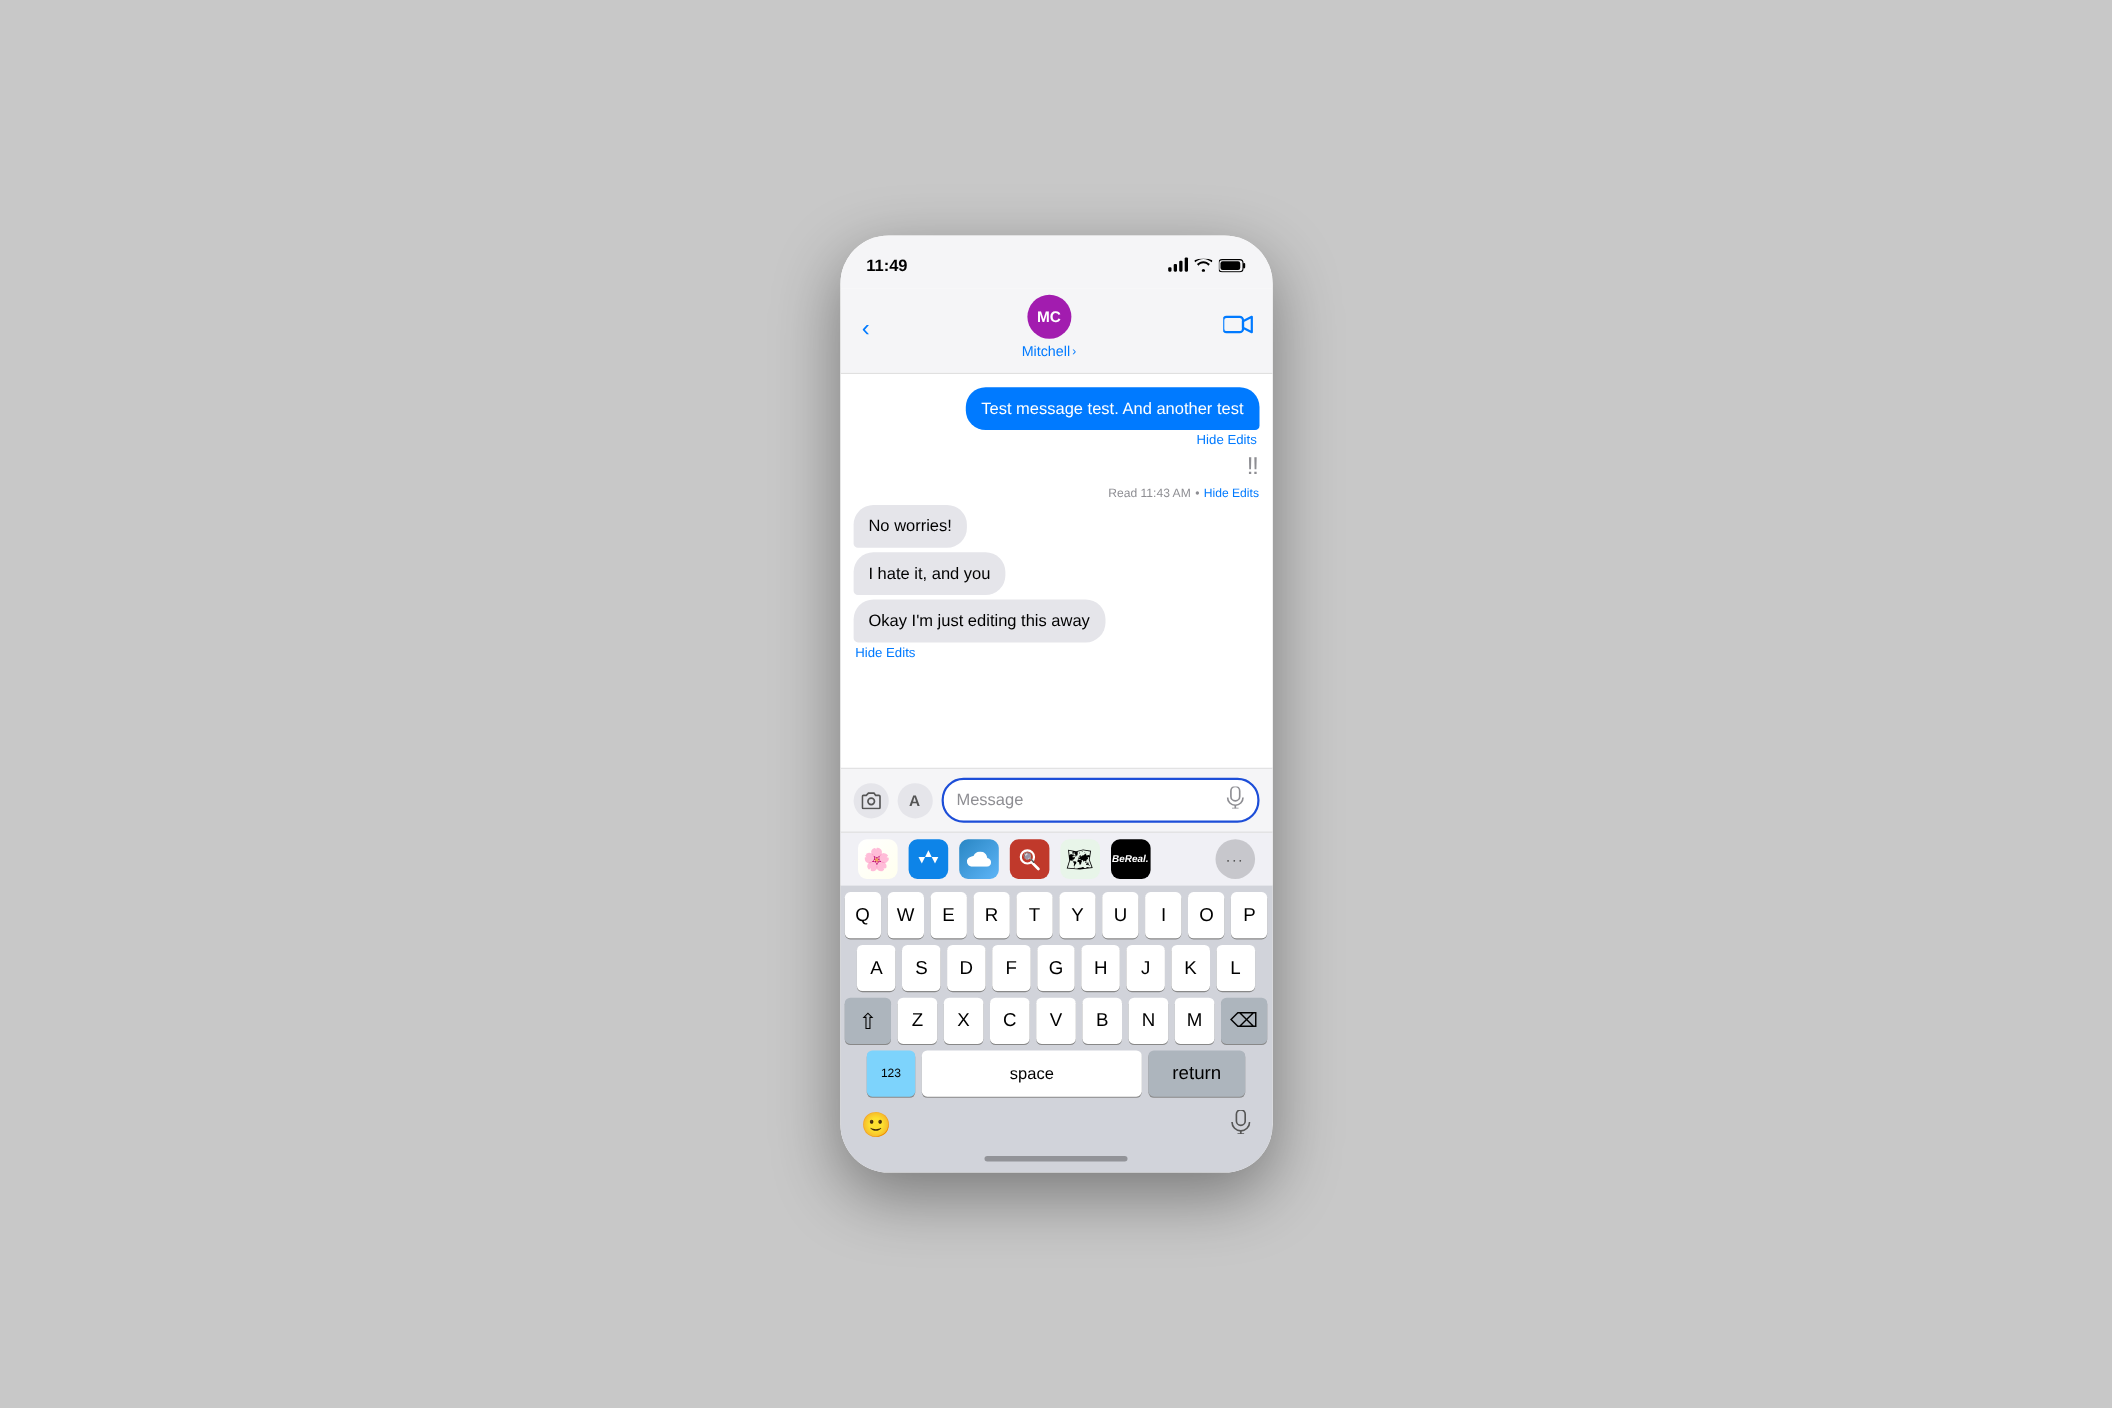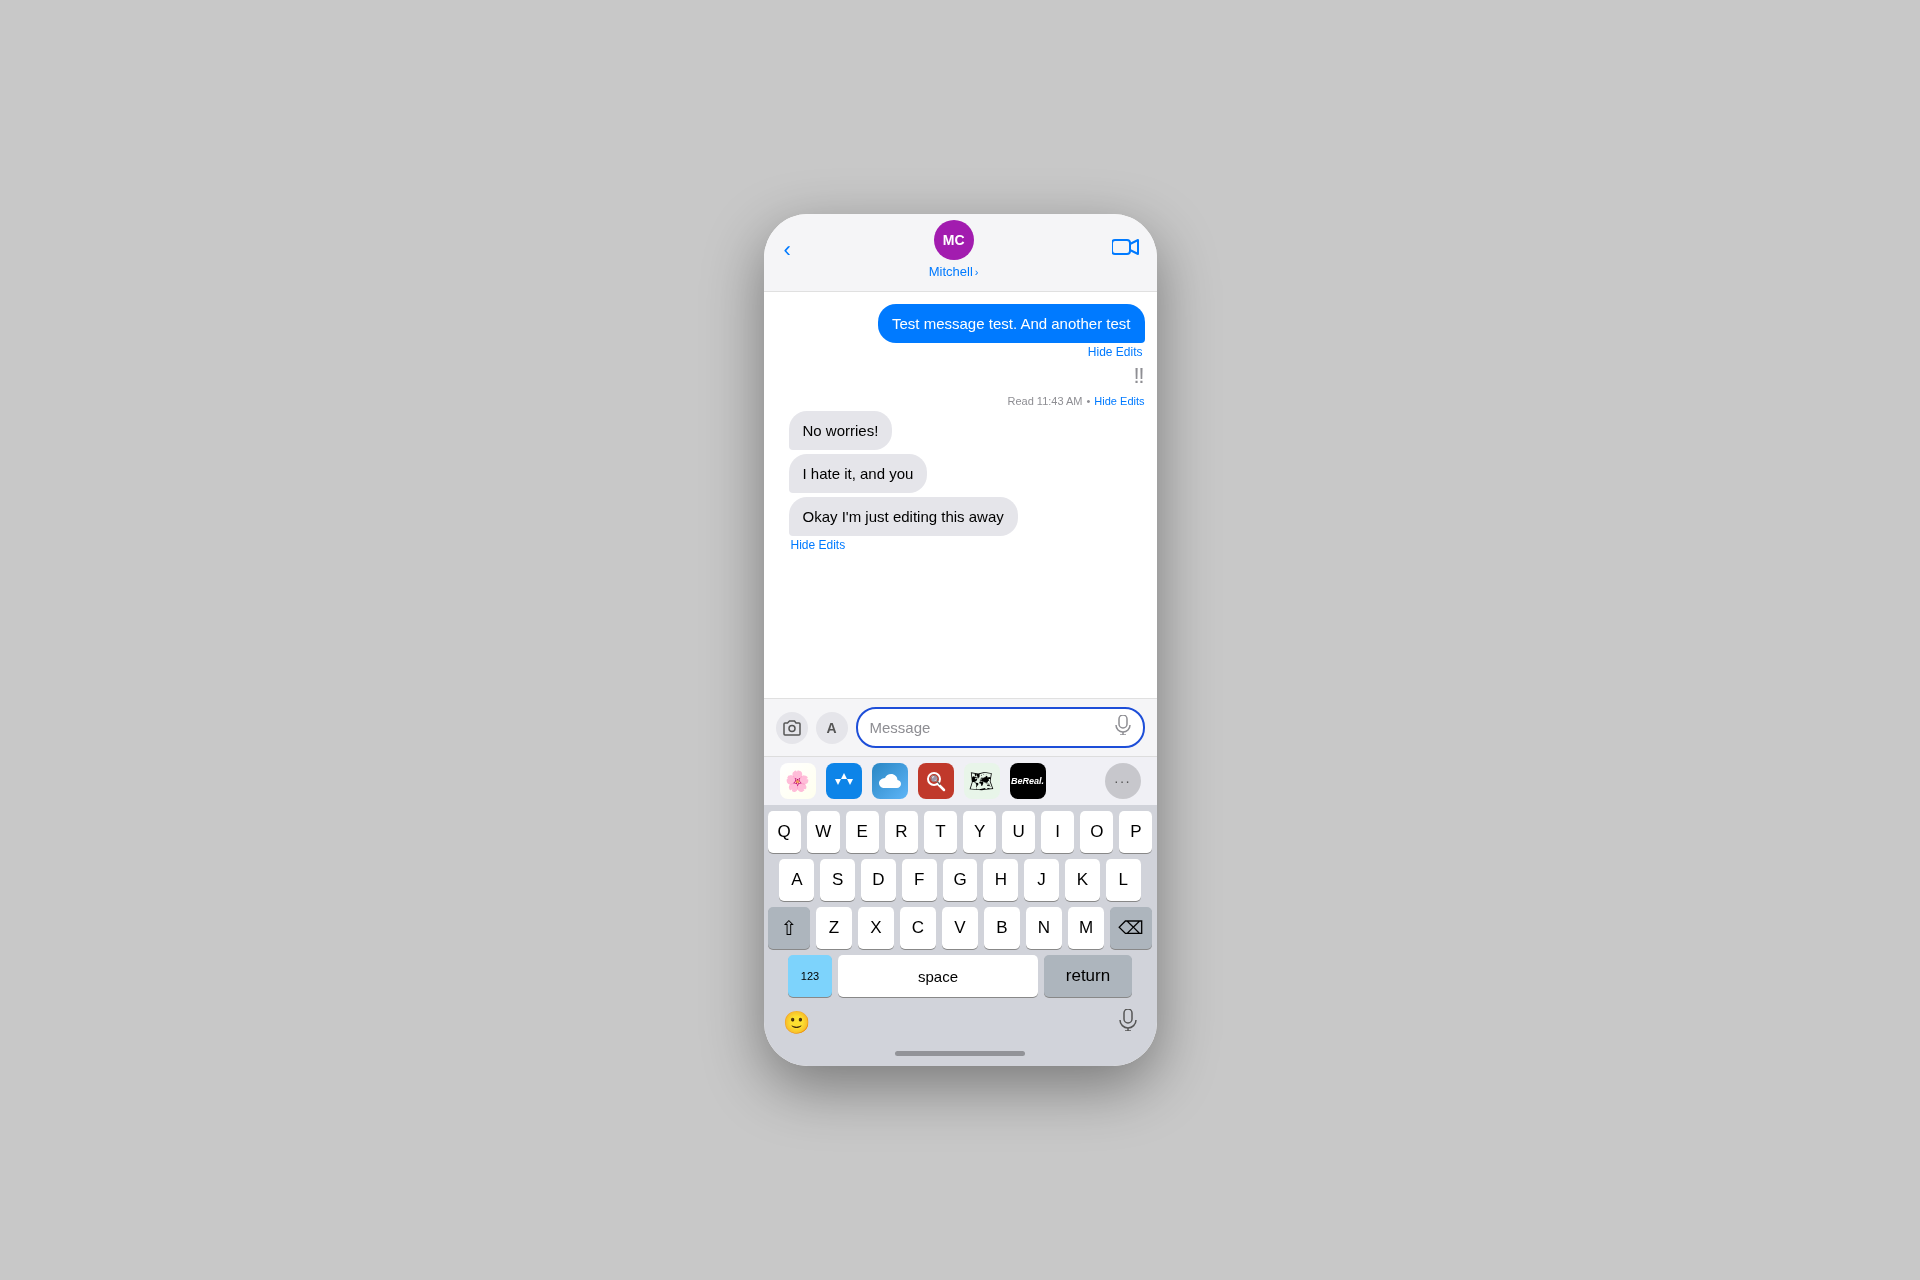--- a/index.html
+++ b/index.html
@@ -107,21 +107,20 @@
 
     
     .messages-area {
       flex: 1;
       overflow-y: auto;
       padding: 12px 12px 8px;
       display: flex;
       flex-direction: column;
       gap: 4px;
       background: #fff;
-      margin-left: 13px;
     }
 
     
     .bubble-row {
       display: flex;
       flex-direction: column;
     }
     .bubble-row.outgoing {
       align-items: flex-end;
     }
@@ -359,20 +358,41 @@
     .soundcloud-icon { background: linear-gradient(135deg, #2986c4, #5eb5f7); }
     .search-icon-dock { background: #c0392b; }
     .maps-icon { background: #e8f5e9; }
     .bereal-icon { background: #000; color: #fff; font-size: 11px; font-weight: 700; font-style: italic; }
   </style>
 </head>
 <body>
 
 <div class="phone-frame">
 
+  <div class="status-bar">
+    <span class="status-time">11:49</span>
+    <div class="status-icons">
+      <div class="signal-bars">
+        <div class="signal-bar" style="height:4px"></div>
+        <div class="signal-bar" style="height:7px"></div>
+        <div class="signal-bar" style="height:10px"></div>
+        <div class="signal-bar" style="height:13px"></div>
+      </div>
+      <svg width="16" height="12" viewBox="0 0 16 12">
+        <path d="M8 9.5a1.5 1.5 0 1 1 0 3 1.5 1.5 0 0 1 0-3z" fill="#000"></path>
+        <path d="M3.5 6.5C4.9 5.1 6.35 4.4 8 4.4s3.1.7 4.5 2.1l1.4-1.4C12.1 3.2 10.15 2.4 8 2.4S3.9 3.2 2.1 5.1l1.4 1.4z" fill="#000"></path>
+        <path d="M0.5 3.5C2.4 1.6 5.1 0.4 8 0.4s5.6 1.2 7.5 3.1L16.9 2C14.5 0.7 11.35 0 8 0S1.5 0.7 -0.9 2L0.5 3.5z" fill="#000"></path>
+      </svg>
+      <svg width="25" height="13" viewBox="0 0 25 13">
+        <rect x="0" y="1" width="22" height="11" rx="3" ry="3" fill="none" stroke="#000" stroke-width="1"></rect>
+        <rect x="22" y="4" width="2" height="5" rx="1" fill="#000"></rect>
+        <rect x="1.5" y="2.5" width="18" height="8" rx="2" fill="#000"></rect>
+      </svg>
+    </div>
+  </div>
 
   <div class="nav-header">
     <span class="back-btn">‹</span>
     <div class="contact-center">
       <div class="avatar-circle">MC</div>
       <div class="contact-name">
         <span>Mitchell</span>
         <span class="contact-chevron">›</span>
       </div>
     </div>

